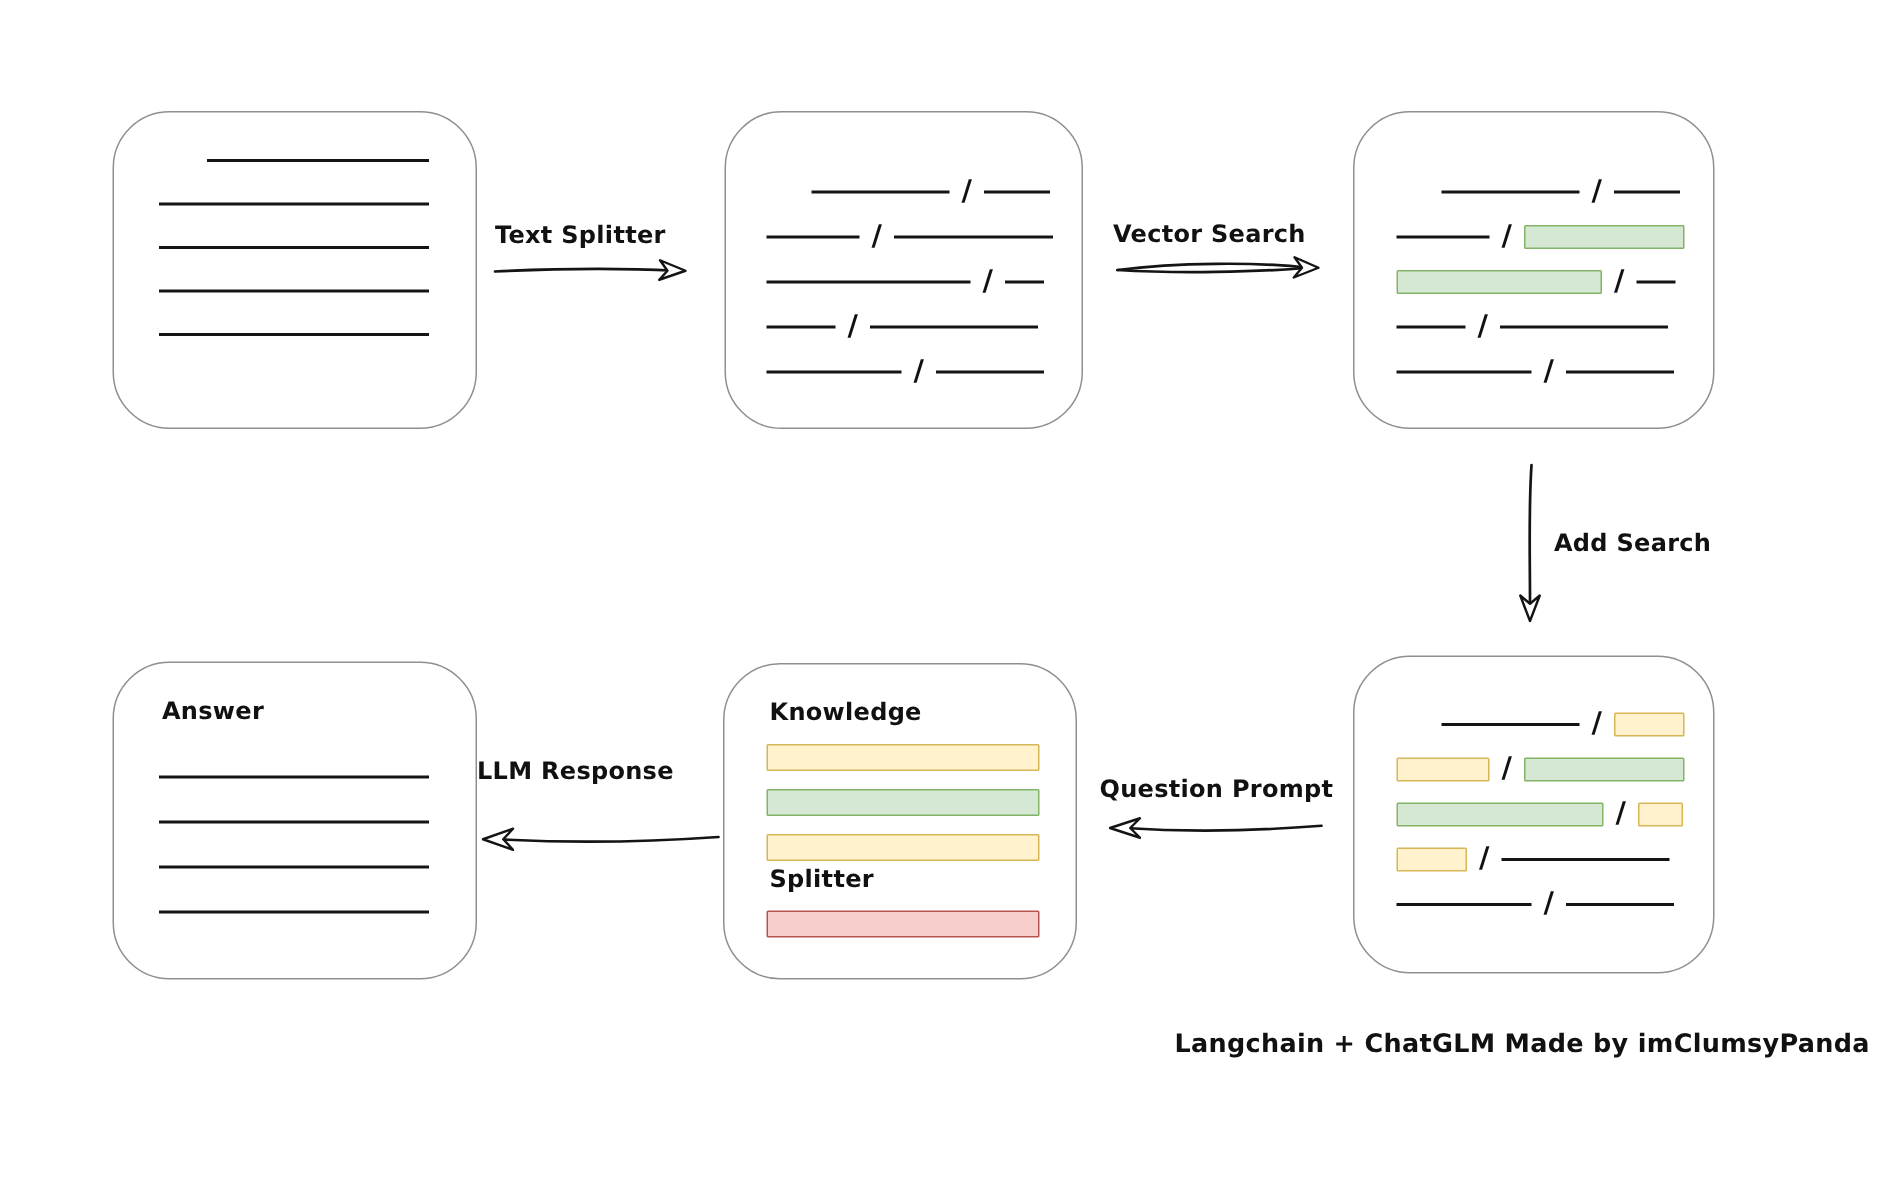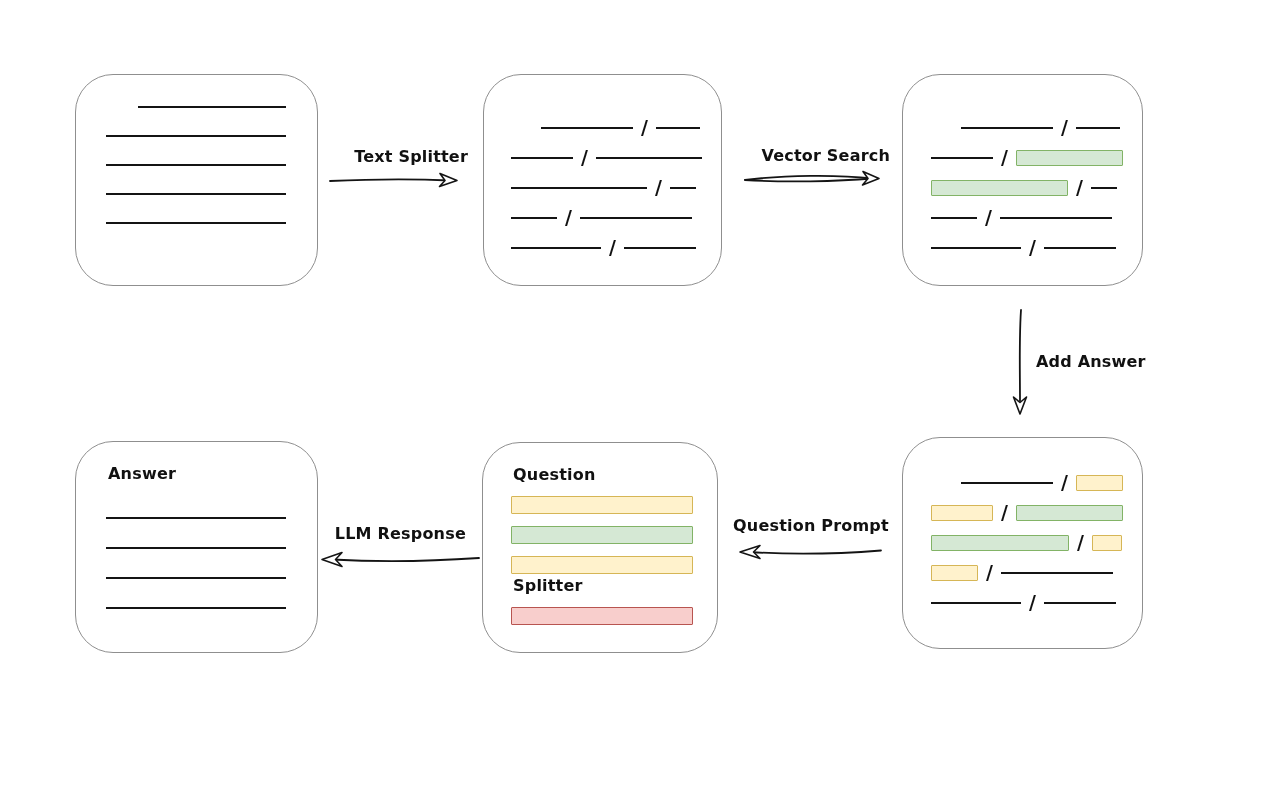--- a/index.html
+++ b/index.html
@@ -41,35 +41,35 @@
   .bar.yellow{background:var(--c-yellow-fill,#fff2cc);border:1px solid var(--c-yellow-border,#d6b656);}
   .bar.red{background:var(--c-red-fill,#f8cecc);border:1px solid var(--c-red-border,#b85450);}
   #prompt-question-label{margin-top:16px;}
   #prompt-question-bar{margin-top:10px;}
 
   #node-answer .node-heading{margin:2px 0 34px 2px;}
 
   
   .arrow-label{
     position:absolute;font-size:16px;font-weight:600;letter-spacing:.2px;
-    text-align:right;white-space:nowrap;
+    text-align:left;white-space:nowrap;
   }
   .arrow-svg{position:absolute;overflow:visible;}
   .arrow-svg path{stroke:var(--c-ink,#141414);fill:none;stroke-width:1.8;stroke-linecap:round;stroke-linejoin:round;}
   .arrow-svg path.head{fill:#ffffff;stroke-width:1.6;}
 
   #label-text-splitter{left:330px;top:147px;width:138px;}
   #arrow-text-splitter{left:328px;top:169px;}
   #label-vector-search{left:742px;top:146px;width:148px;}
   #arrow-vector-search{left:742px;top:166px;}
   #label-add-context{left:1036px;top:352px;text-align:left;}
   #arrow-add-context{left:1007px;top:308px;}
   #label-generate-prompt{left:733px;top:516px;width:150px;}
   #arrow-generate-prompt{left:733px;top:540px;}
-  #label-llm-response{left:318px;top:524px;width:148px;}
+  #label-llm-response{left:318px;top:504px;width:148px;}
   #arrow-llm-response{left:315px;top:548px;}
 
   
   .caption{
     position:absolute;left:783px;top:686px;font-size:17px;font-weight:600;
     letter-spacing:.2px;white-space:nowrap;
   }
 </style>
 </head>
 <body>
@@ -162,21 +162,21 @@
         <span class="seg-line" style="width: 112px;"></span>
       </div>
       <div class="chunk-row">
         <span class="seg-line" style="width: 90px;"></span>
         <span class="slash">/</span>
         <span class="seg-line" style="width: 72px;"></span>
       </div>
     </div>
 
   <div class="node" id="node-prompt">
-    <div class="node-heading">Question</div>
+    <div class="node-heading">Knowledge</div>
     <div>
         <div class="bar yellow"></div>
         <div class="bar green"></div>
         <div class="bar yellow"></div>
       </div>
     <div class="node-heading" id="prompt-question-label">Splitter</div>
     <div id="prompt-question-bar">
         <div class="bar red"></div>
       </div>
   </div>
@@ -197,32 +197,33 @@
     <path class="head" d="M112 4.5 L129 11.5 L111.5 17.5 L117 11.5 Z"></path>
   </svg>
 
   <div class="arrow-label" id="label-vector-search">Vector Search</div>
   <svg class="arrow-svg" id="arrow-vector-search" width="148" height="26">
     <path d="M3 14 C 42 9 96 8.5 130 12.5"></path>
     <path d="M3 14 C 42 16.5 96 15.5 130 12.5"></path>
     <path class="head" d="M121 5.5 L137 12.5 L120.5 19 L126 12.5 Z"></path>
   </svg>
 
-  <div class="arrow-label" id="label-add-context">Add Answer</div>
+  <div class="arrow-label" id="label-add-context">Add Search</div>
   <svg class="arrow-svg" id="arrow-add-context" width="28" height="112">
     <path d="M14 2 C 12 32 13 62 13 93"></path>
     <path class="head" d="M6.5 89 L13 106 L19.5 89 L13 94.5 Z"></path>
   </svg>
 
   <div class="arrow-label" id="label-generate-prompt">Question Prompt</div>
   <svg class="arrow-svg" id="arrow-generate-prompt" width="152" height="24">
     <path d="M148 10.5 C 104 14 55 14.5 17 12"></path>
     <path class="head" d="M27 5.5 L7 12 L27 18.5 L20.5 12 Z"></path>
   </svg>
 
   <div class="arrow-label" id="label-llm-response">LLM Response</div>
   <svg class="arrow-svg" id="arrow-llm-response" width="168" height="24">
     <path d="M164 10 C 114 13.5 62 14 17 11.5"></path>
     <path class="head" d="M27 4.5 L7 11.5 L27 18.5 L20.5 11.5 Z"></path>
   </svg>
 
+  <div class="caption">Langchain + ChatGLM Made by imClumsyPanda</div>
 
 </div>
 
 </body></html>

